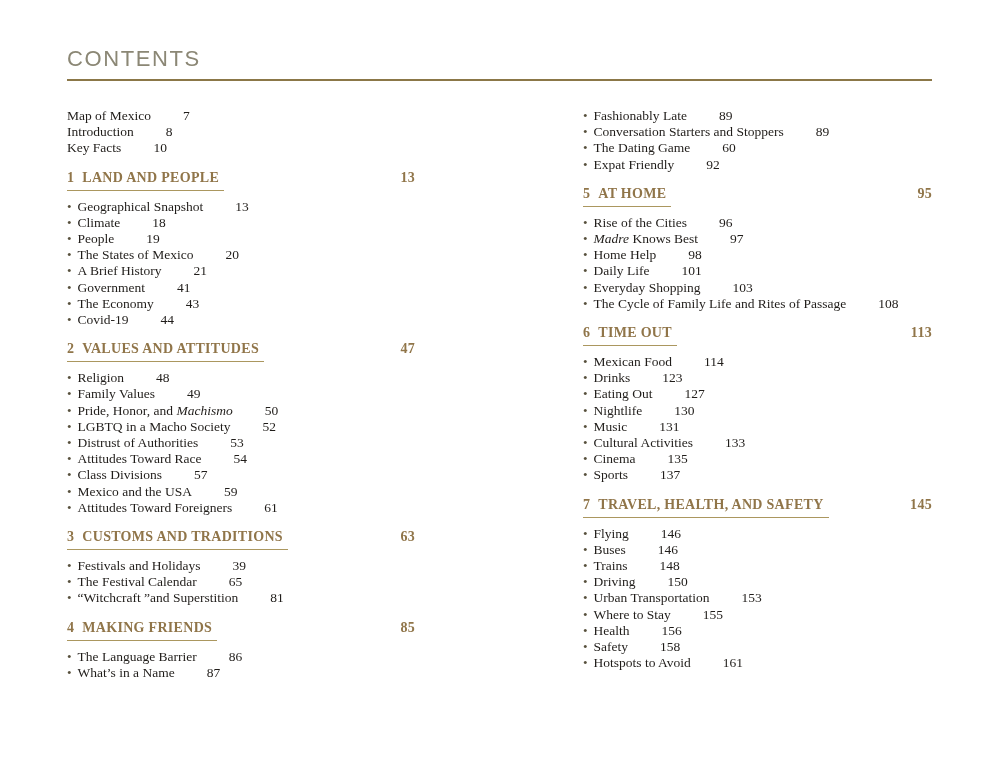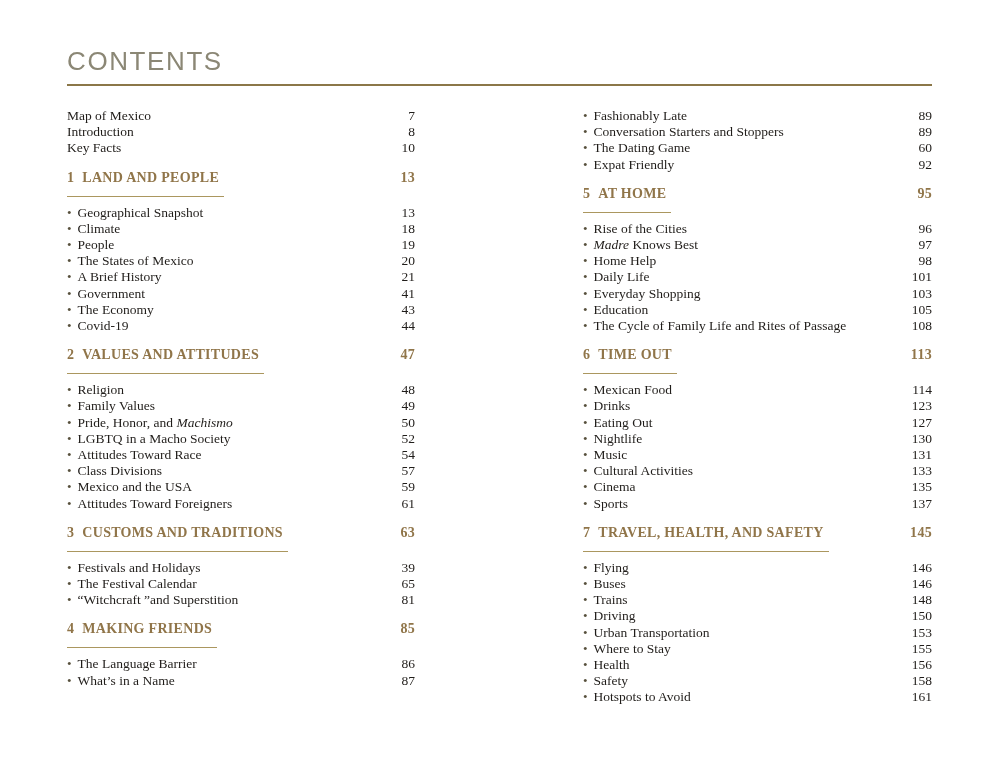--- a/index.html
+++ b/index.html
@@ -14,21 +14,21 @@
   }
   .page-header {
     position: absolute;
     left: 67px;
     right: 68px;
     top: 46px;
   }
   .page-title {
     margin: 0;
     font-family: "Liberation Sans", sans-serif;
-    font-size: 26px;
+    font-size: 22px;
     font-weight: 400;
     letter-spacing: 1.6px;
     color: #8b8775;
   }
   .title-rule {
     margin-top: 7px;
     border: 0;
     border-top: 2px solid #8b7748;
   }
   .columns {
@@ -37,25 +37,25 @@
     left: 67px;
     right: 68px;
     display: flex;
     justify-content: space-between;
   }
   .col { width: 349px; }
   .col-left { width: 348px; }
 
   .toc-item {
     display: flex;
-    justify-content: space-between;
     align-items: baseline;
     font-size: 13.5px;
     line-height: 16.2px;
     white-space: nowrap;
+    gap: 32px;
   }
   .item-label { display: inline-block; }
   .bullet {
     color: #57503c;
     font-size: 13px;
     margin-right: 6px;
     display: inline-block;
   }
   .item-page {
     font-size: 13.5px;
@@ -71,21 +71,21 @@
     margin: 12px 0 8px 0;
     font-size: 14px;
     font-weight: bold;
     line-height: 18px;
     letter-spacing: 0.3px;
     color: #907549;
     white-space: nowrap;
   }
   .header-text {
     border-bottom: 1px solid #ab975f;
-    padding-bottom: 9px;
+    padding-bottom: 3px;
     padding-right: 5px;
   }
   .section-number { margin-right: 8px; }
   .section-page { font-weight: bold; color: #907549; }
   .items-block { }
 </style>
 </head>
 <body>
 
 <div class="page">
@@ -178,20 +178,24 @@
   <div class="toc-item">
     <span class="item-label"><span class="bullet">•</span><span class="label-text"><span>Pride, Honor, and </span><em>Machismo</em></span></span>
     <span class="item-page">50</span>
   </div>
 
   <div class="toc-item">
     <span class="item-label"><span class="bullet">•</span><span class="label-text"><span>LGBTQ in a Macho Society</span></span></span>
     <span class="item-page">52</span>
   </div>
 
+  <div class="toc-item">
+    <span class="item-label"><span class="bullet">•</span><span class="label-text"><span>Distrust of Authorities</span></span></span>
+    <span class="item-page">53</span>
+  </div>
 
   <div class="toc-item">
     <span class="item-label"><span class="bullet">•</span><span class="label-text"><span>Attitudes Toward Race</span></span></span>
     <span class="item-page">54</span>
   </div>
 
 
   <div class="toc-item">
     <span class="item-label"><span class="bullet">•</span><span class="label-text"><span>Class Divisions</span></span></span>
     <span class="item-page">57</span>
@@ -297,24 +301,20 @@
   <div class="toc-item">
     <span class="item-label"><span class="bullet">•</span><span class="label-text"><span>Daily Life</span></span></span>
     <span class="item-page">101</span>
   </div>
 
   <div class="toc-item">
     <span class="item-label"><span class="bullet">•</span><span class="label-text"><span>Everyday Shopping</span></span></span>
     <span class="item-page">103</span>
   </div>
 
-  <div class="toc-item">
-    <span class="item-label"><span class="bullet">•</span><span class="label-text"><span>Education</span></span></span>
-    <span class="item-page">105</span>
-  </div>
 
 
   <div class="toc-item">
     <span class="item-label"><span class="bullet">•</span><span class="label-text"><span>The Cycle of Family Life and Rites of Passage</span></span></span>
     <span class="item-page">108</span>
   </div>
 </div>
   </div>
 
   <div class="toc-section">

